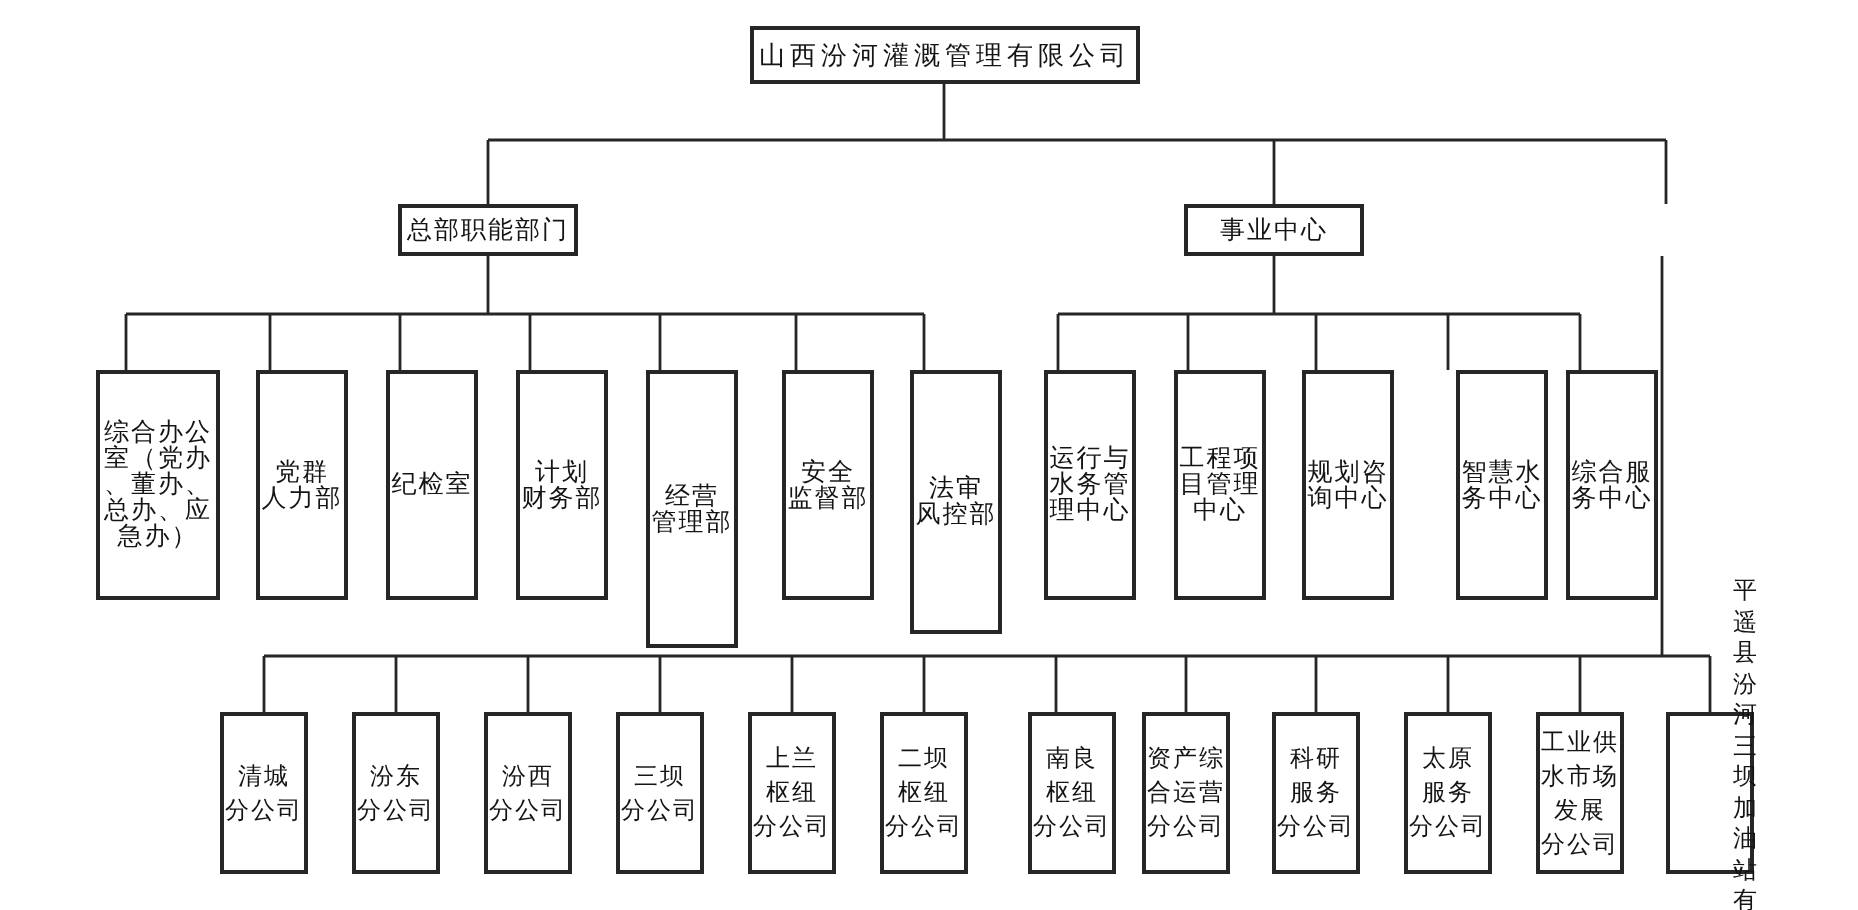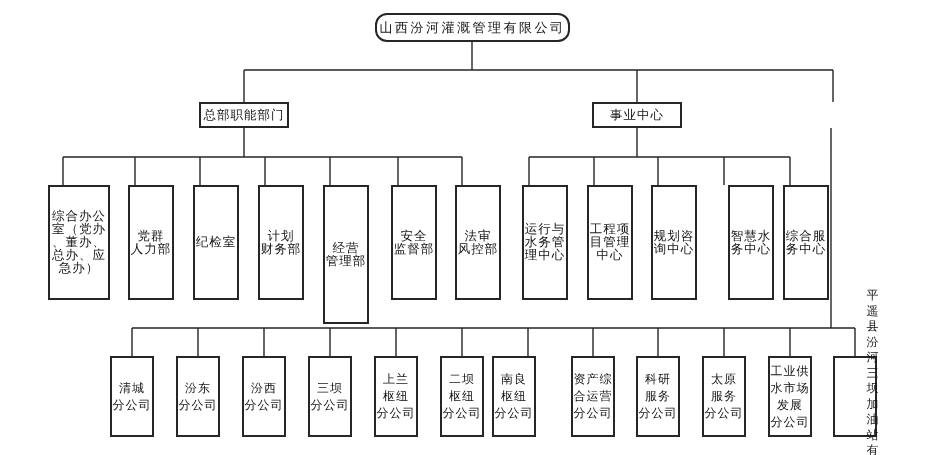--- a/index.html
+++ b/index.html
@@ -15,21 +15,21 @@
   .node{
     position:absolute;
     box-sizing:border-box;
     background:#ffffff;
     border:2px solid #262626;
     display:flex;align-items:center;justify-content:center;
     text-align:center;
     white-space:pre-line;
     letter-spacing:1px;
   }
-  .lvl1{font-size:13px;letter-spacing:2.5px;line-height:16px;border-radius:12px;}
+  .lvl1{font-size:13px;letter-spacing:2.5px;line-height:16px;}
   .lvl2{font-size:12.5px;letter-spacing:1px;line-height:15px;}
   .lvl3{font-size:12.5px;letter-spacing:1px;line-height:13px;margin-left:16px;}
   .lvl4{font-size:12px;letter-spacing:1px;line-height:17px;}
   .lines5{line-height:15.5px;padding-left:36px;}
 </style>
 </head>
 <body>
 
 <div class="stage">
 
@@ -69,21 +69,21 @@
 急办）</div>
   <div class="node lvl3" style="left:112px;top:185px;width:46px;height:115px;">党群
 人力部</div>
   <div class="node lvl3" style="left:177px;top:185px;width:46px;height:115px;">纪检室</div>
   <div class="node lvl3" style="left:242px;top:185px;width:46px;height:115px;">计划
 财务部</div>
   <div class="node lvl3" style="left:307px;top:185px;width:46px;height:139px;">经营
 管理部</div>
   <div class="node lvl3" style="left:375px;top:185px;width:46px;height:115px;">安全
 监督部</div>
-  <div class="node lvl3" style="left:439px;top:185px;width:46px;height:115px;">法审
+  <div class="node lvl3" style="left:439px;top:185px;width:46px;height:132px;">法审
 风控部</div>
 
   <div class="node lvl3" style="left:506px;top:185px;width:46px;height:115px;">运行与
 水务管
 理中心</div>
   <div class="node lvl3" style="left:571px;top:185px;width:46px;height:115px;">工程项
 目管理
 中心</div>
   <div class="node lvl3" style="left:635px;top:185px;width:46px;height:115px;">规划咨
 询中心</div>
@@ -99,21 +99,21 @@
   <div class="node lvl4" style="left:242px;top:356px;width:44px;height:81px;">汾西
 分公司</div>
   <div class="node lvl4" style="left:308px;top:356px;width:44px;height:81px;">三坝
 分公司</div>
   <div class="node lvl4" style="left:374px;top:356px;width:44px;height:81px;">上兰
 枢纽
 分公司</div>
   <div class="node lvl4" style="left:440px;top:356px;width:44px;height:81px;">二坝
 枢纽
 分公司</div>
-  <div class="node lvl4" style="left:492px;top:356px;width:44px;height:81px;">南良
+  <div class="node lvl4" style="left:514px;top:356px;width:44px;height:81px;">南良
 枢纽
 分公司</div>
   <div class="node lvl4" style="left:571px;top:356px;width:44px;height:81px;text-align:right;">资产综
 合运营
 分公司</div>
   <div class="node lvl4" style="left:636px;top:356px;width:44px;height:81px;">科研
 服务
 分公司</div>
   <div class="node lvl4" style="left:702px;top:356px;width:44px;height:81px;">太原
 服务

